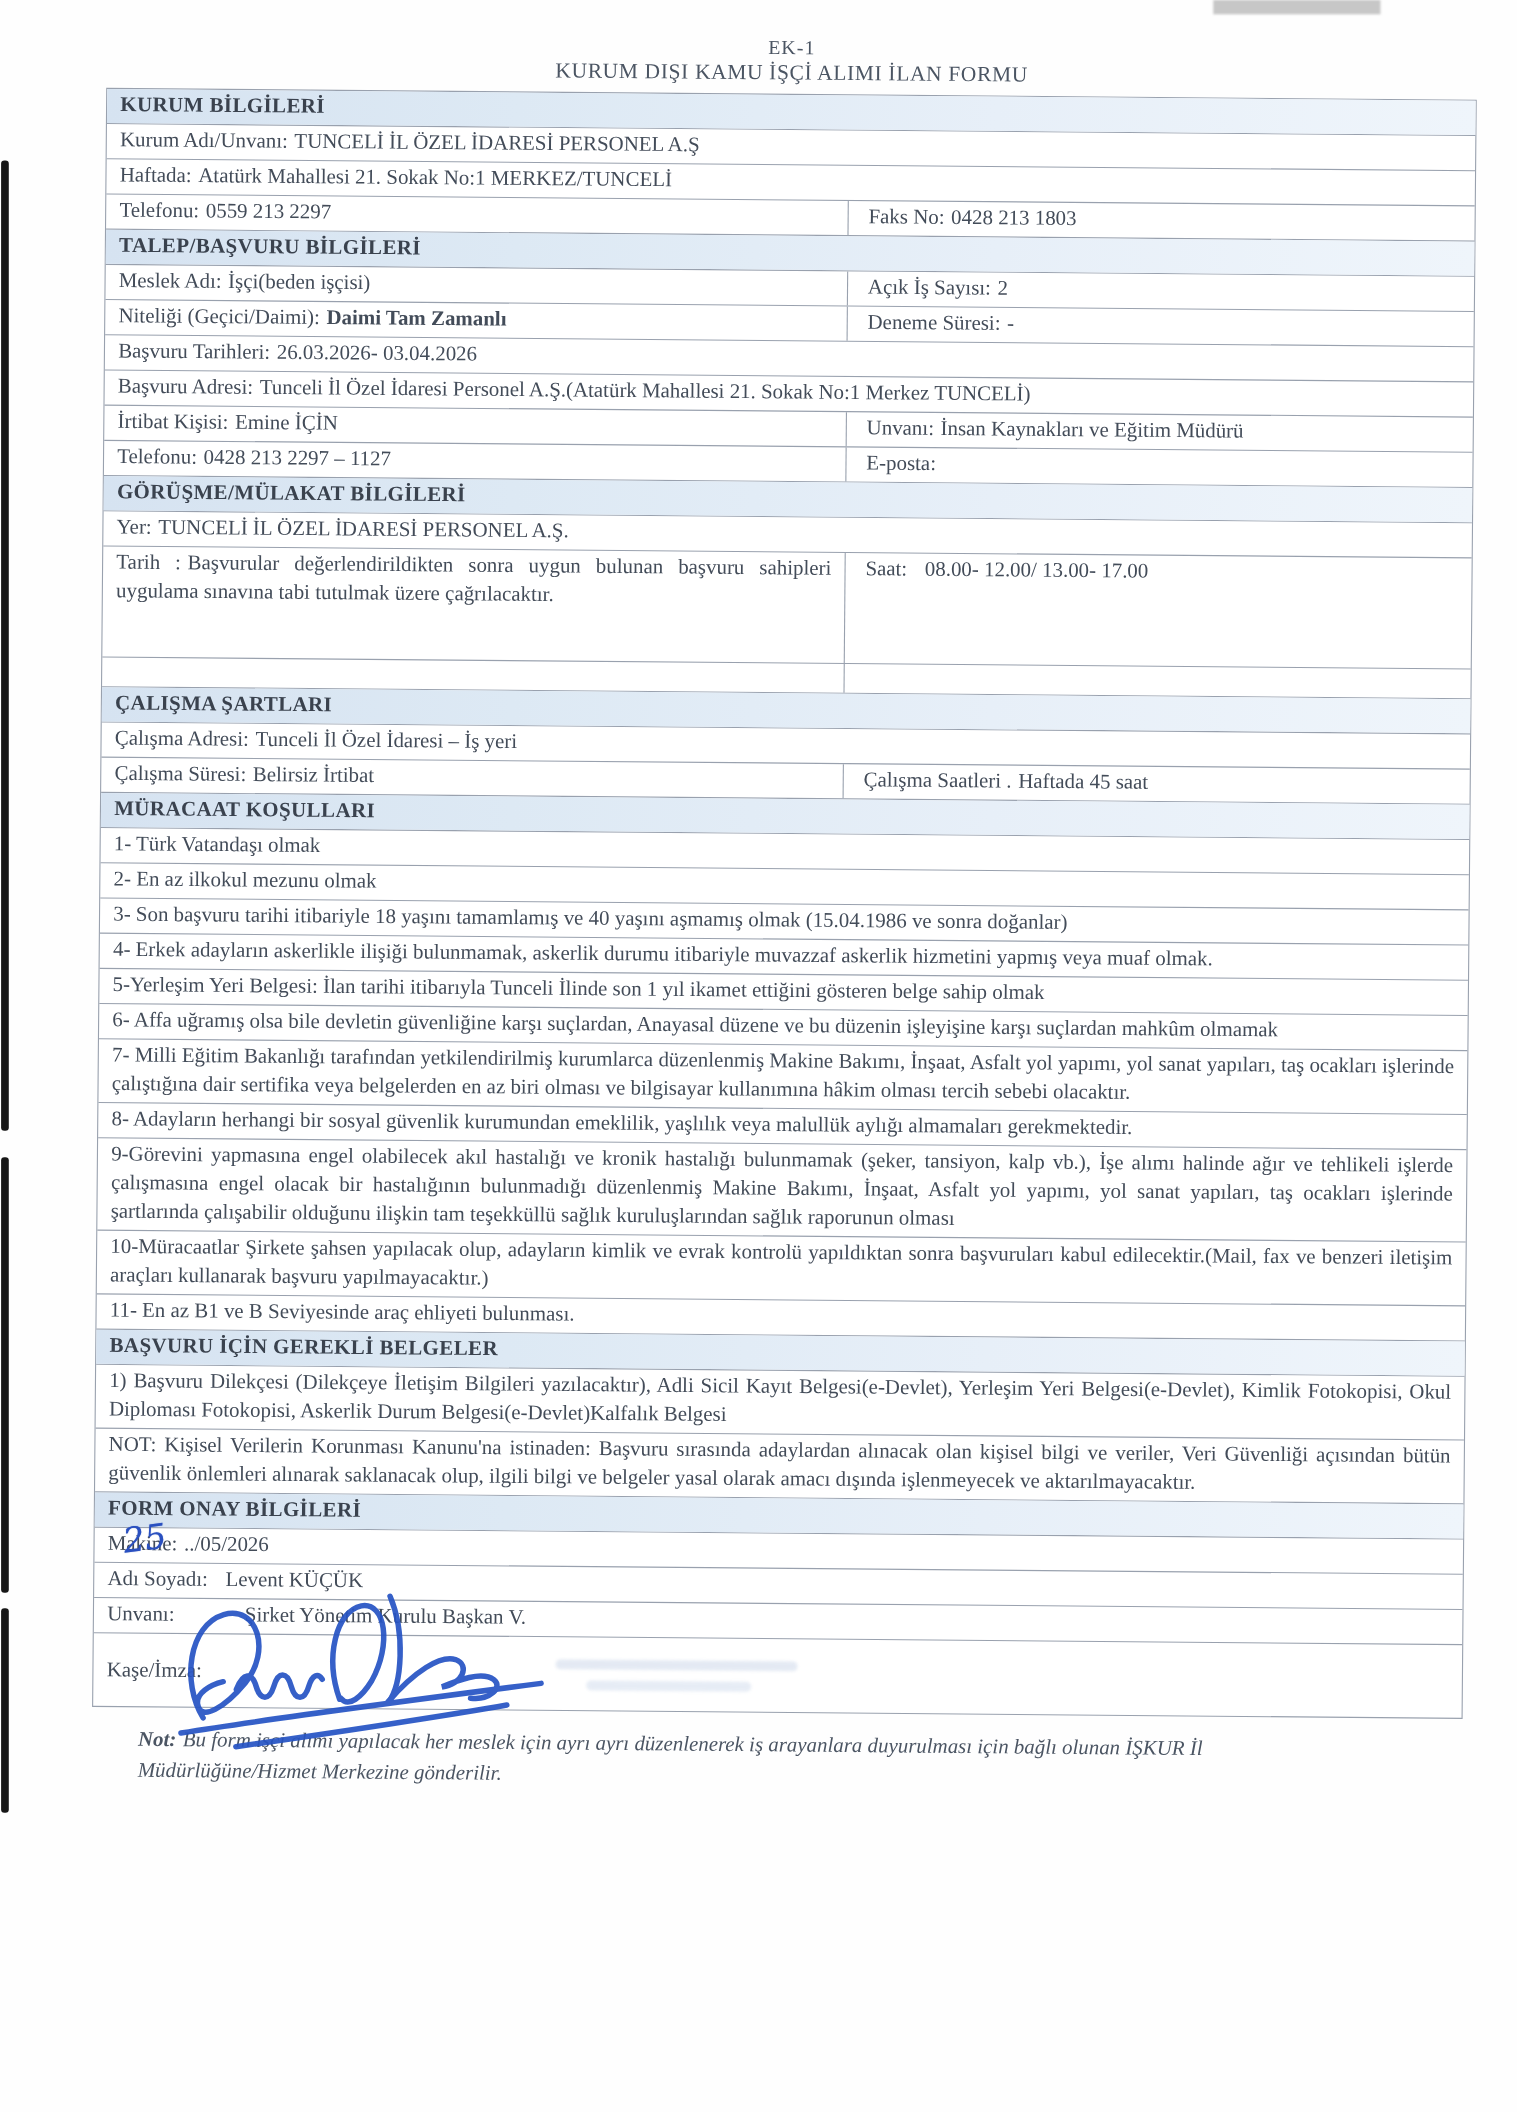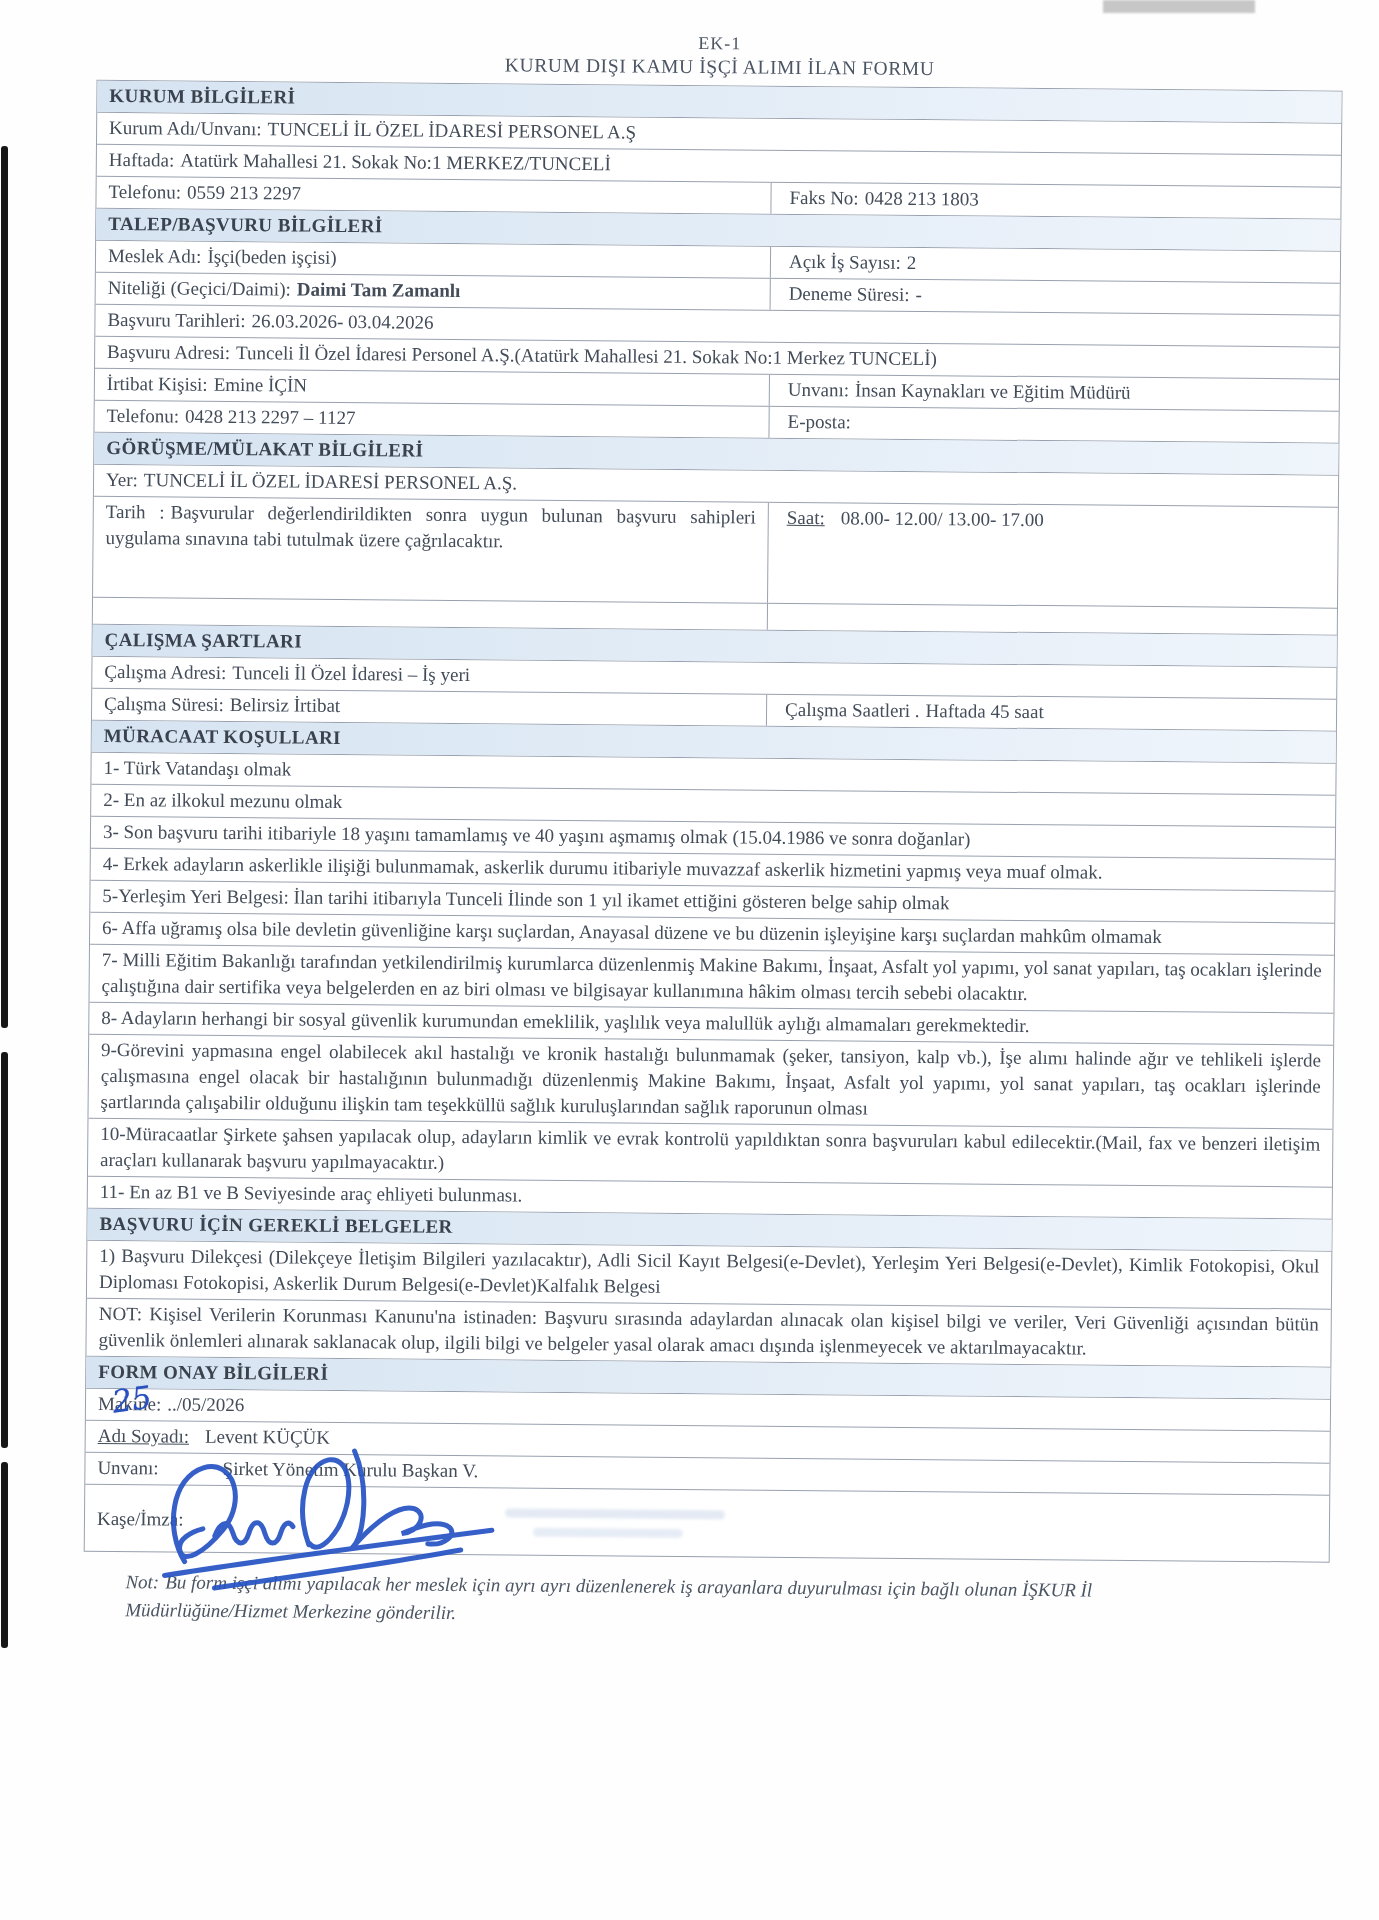--- a/index.html
+++ b/index.html
@@ -39,21 +39,21 @@
   .c-right{flex:1;border-left:1px solid var(--line);padding-left:18px;}
   .hdr .cell{
     font-weight:bold;color:var(--ink-dark);letter-spacing:0.4px;
     background:linear-gradient(90deg,#d6e3f1 0%,#dde9f4 30%,#e7eff8 65%,#eff5fb 100%);
   }
   .just{text-align:justify;}
   .lbl{margin-right:6px;}
   .bold{font-weight:bold;}
   .tall{min-height:100px;}
   .spacer-row{min-height:26px;}
-  .gap-lbl{margin-right:16px;text-decoration:underline;}
+  .gap-lbl{margin-right:16px;}
   .wide-gap{margin-left:58px;}
 
   .onay-tarih{position:relative;}
   .hand-25{
     position:absolute;left:26px;top:-8px;
     font-family:"DejaVu Serif",serif;font-style:italic;
     font-size:31px;color:#2a50c0;transform:rotate(-8deg);
     text-shadow:0 0 1px rgba(42,80,192,.55);
   }
   .kase-row{min-height:66px;position:relative;}
@@ -61,21 +61,21 @@
   .signature{position:absolute;left:72px;top:-52px;width:360px;height:170px;pointer-events:none;}
   .stamp-ghost{position:absolute;left:420px;top:20px;width:240px;height:46px;opacity:.28;filter:blur(1.5px);pointer-events:none;}
   .stamp-ghost .l1,.stamp-ghost .l2{height:9px;border-radius:5px;background:#9fb4d6;margin-bottom:10px;}
   .stamp-ghost .l1{width:220px;}
   .stamp-ghost .l2{width:150px;margin-left:28px;background:#a9bedd;}
 
   .footnote{
     margin:16px 148px 0 42px;
     font-style:italic;color:#4b5563;line-height:28px;font-size:19px;
   }
-  .footnote .nlabel{font-weight:normal;margin-right:6px;}
+  .footnote .nlabel{font-weight:bold;margin-right:6px;}
 </style>
 </head>
 <body>
 
 <div class="scan-strip strip-a"></div>
 <div class="scan-strip strip-b"></div>
 <div class="scan-strip strip-c"></div>
 <div class="corner-smudge"></div>
 
 <div class="sheet">

